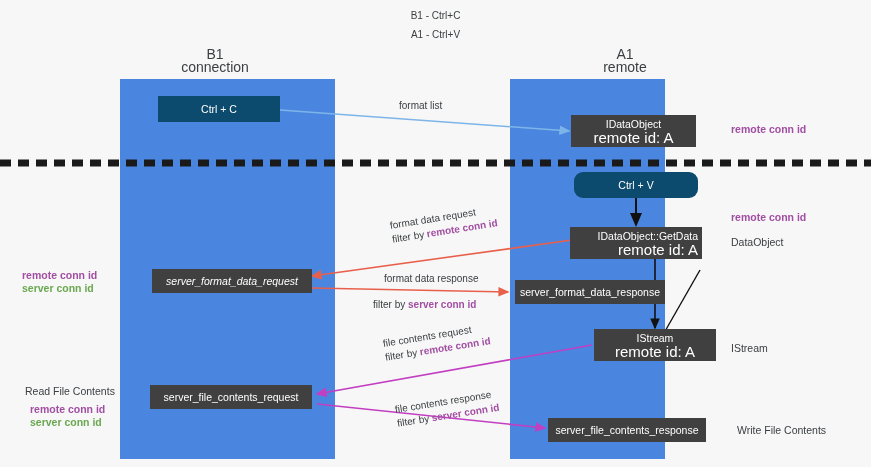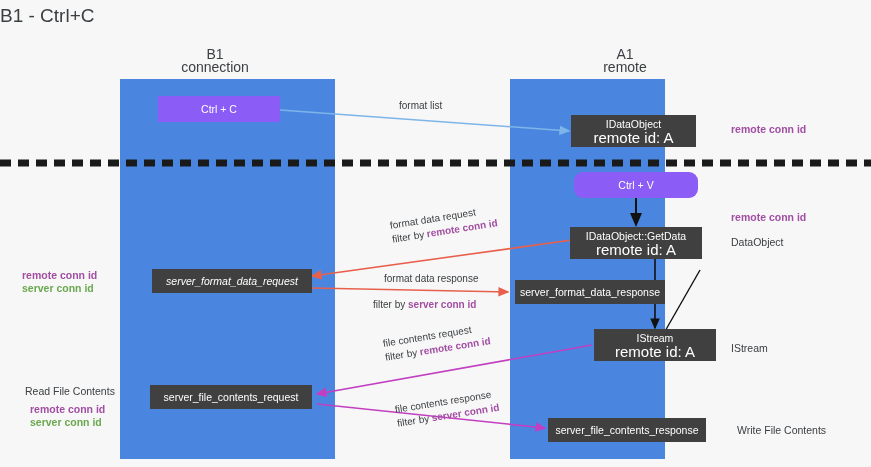--- a/index.html
+++ b/index.html
@@ -20,21 +20,22 @@
     left: 0; top: 0;
     width: 871px;
     height: 467px;
   }
   .abs { position: absolute; }
 
   
   #title {
     left: 0; top: 6px;
     width: 871px;
-    font-size: 19px;
+    text-align: center;
+    font-size: 10px;
     line-height: 19px;
     color: #3c4043;
   }
 
   
   .col-header {
     font-size: 14px;
     line-height: 13px;
     text-align: center;
     color: #3c4043;
@@ -48,21 +49,21 @@
     display: flex;
     flex-direction: column;
     align-items: center;
     justify-content: center;
     color: #ffffff;
     font-size: 10.5px;
     line-height: 13px;
     text-align: center;
     padding: 2px 4px;
   }
-  .node.green { background: #8b5cf6; text-align: center; }
+  .node.green { background: #0c4a6e; text-align: center; }
   .node.orange { background: #404040; }
   .node .l2 { font-size: 15px; }
 
   
   .sidelabel {
     font-size: 10.5px;
     line-height: 13px;
     white-space: nowrap;
   }
   .purple { color: #a24ea2; font-weight: bold; }
@@ -118,20 +119,21 @@
   <line x1="680" y1="305" x2="700" y2="270" stroke="#111111" stroke-width="1.4"></line>
   <line x1="680" y1="305" x2="660" y2="340" stroke="#111111" stroke-width="1.4"></line>
 
   <line x1="592" y1="345" x2="317" y2="394" stroke="#c23fc2" stroke-width="1.6" marker-end="url(#ah-magenta)"></line>
 
   <line x1="317" y1="404" x2="545" y2="428" stroke="#c23fc2" stroke-width="1.6" marker-end="url(#ah-magenta)"></line>
 </svg>
 
 <div class="abs" id="title">
   <div>B1 - Ctrl+C</div>
+  <div>A1 - Ctrl+V</div>
 </div>
 
 <div class="abs col-header" id="hdr-b1">
   <div>B1</div>
   <div>connection</div>
 </div>
 <div class="abs col-header" id="hdr-a1">
   <div>A1</div>
   <div>remote</div>
 </div>
@@ -142,21 +144,21 @@
 
 <div class="abs node orange" style="left:571px; top:115px; width:125px; height:32px;">
   <div>IDataObject</div>
   <div class="l2">remote id: A</div>
 </div>
 
 <div class="abs node green" style="left:574px; top:172px; width:124px; height:26px;border-radius:9px;">
   <div>Ctrl + V</div>
 </div>
 
-<div class="abs node orange" style="left:570px; top:227px; width:132px; height:32px;">
+<div class="abs node orange" style="left:570px; top:227px; width:132px; height:32px;align-items:flex-end;">
   <div>IDataObject::GetData</div>
   <div class="l2">remote id: A</div>
 </div>
 
 <div class="abs node orange" style="left:152px; top:269px; width:160px; height:24px;font-style:italic;">
   <div>server_format_data_request</div>
 </div>
 
 <div class="abs node orange" style="left:515px; top:280px; width:150px; height:24px;">
   <div>server_format_data_response</div>

